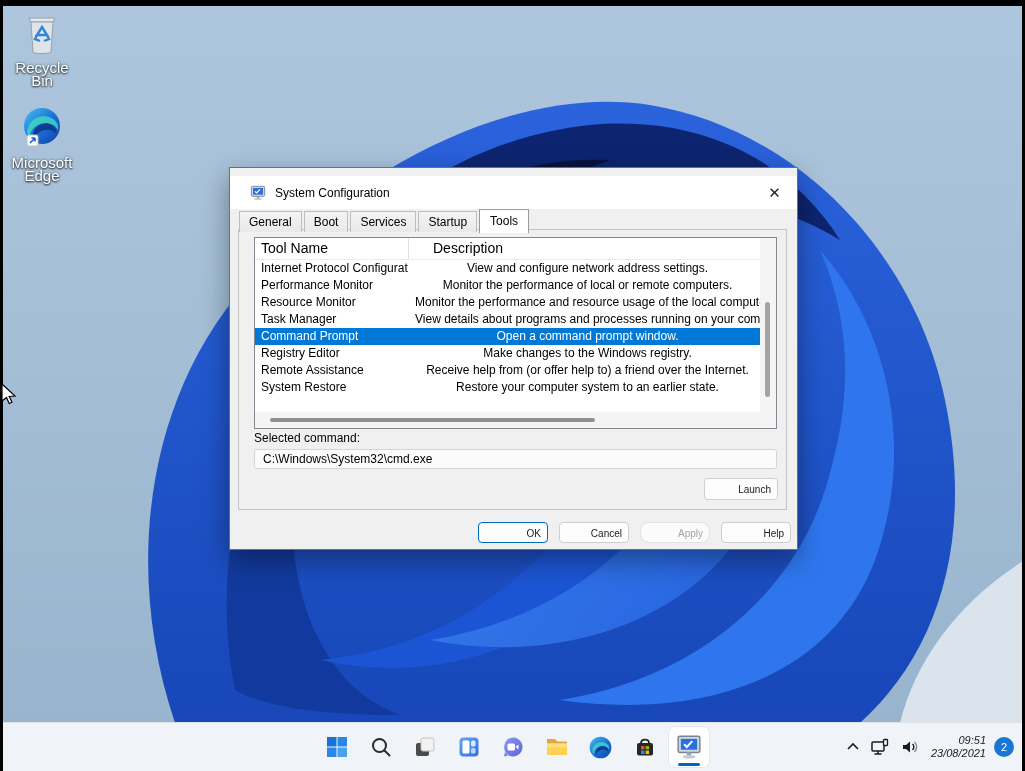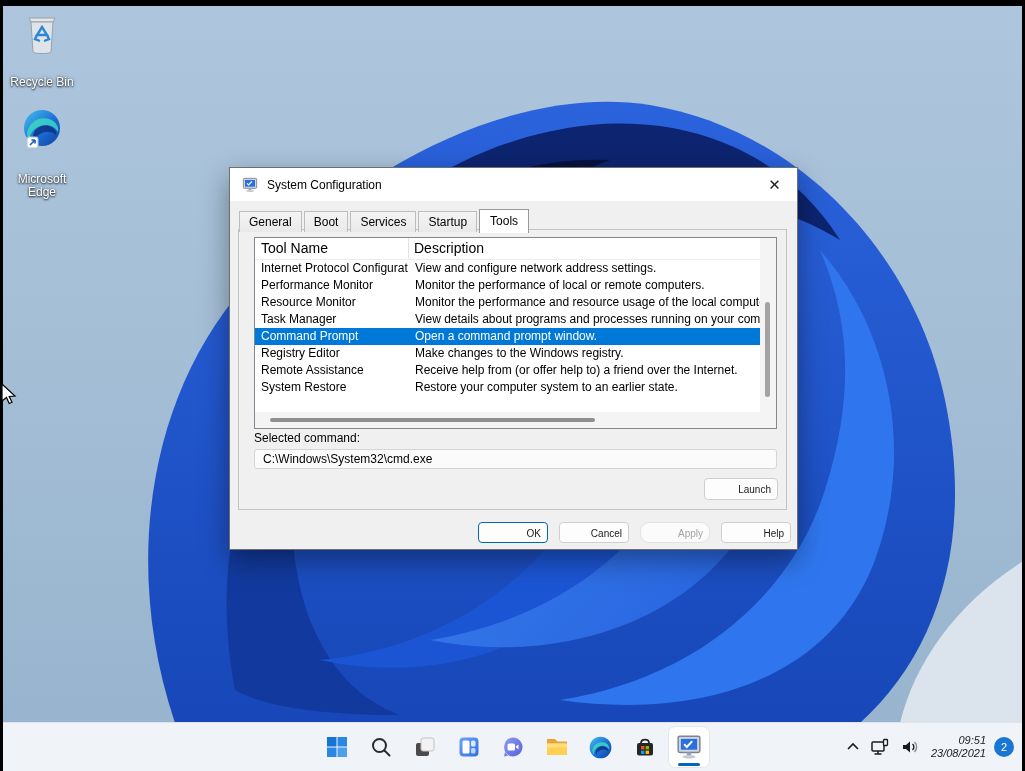--- a/index.html
+++ b/index.html
@@ -14,34 +14,34 @@
   .edge.left{top:0;left:0;bottom:0;width:3px;}
   .edge.right{top:0;right:0;bottom:0;width:3px;}
 
   .wallpaper{position:absolute;inset:0;z-index:0;}
 
   
   .desktop-icons{position:absolute;left:8px;top:10px;z-index:2;width:68px;}
   .dicon{width:68px;margin-bottom:18px;text-align:center;cursor:default;}
   .dicon .glyph{display:block;margin:0 auto;}
   .dicon .dlabel{
-    margin-top:16px;font-size:12px;line-height:13px;color:#fff;
+    margin-top:1px;font-size:15px;line-height:13px;color:#fff;
     text-shadow:0 1px 2px rgba(0,0,0,.85),0 0 3px rgba(0,0,0,.5);
   }
 
   
   .cursor{position:absolute;left:0px;top:383px;z-index:65;}
 
   
   .dialog{
     position:absolute;left:229px;top:167px;width:567px;height:381px;
     background:#f0f0f0;border:1px solid #6f6f6f;z-index:10;
     box-shadow:0 10px 26px rgba(0,0,0,.38);font-size:12px;color:#000;
   }
-  .titlebar{position:absolute;left:0;top:0;right:0;height:33px;background:#fff;display:flex;align-items:center;padding-left:12px;box-sizing:border-box;}
+  .titlebar{position:absolute;left:0;top:8px;right:0;height:33px;background:#fff;display:flex;align-items:center;padding-left:20px;box-sizing:border-box;}
   .titlebar .ticon{margin-right:9px;display:flex;}
   .titlebar .ttext{font-size:12px;color:#000;}
   .close-btn{position:absolute;right:0;top:0;width:45px;height:33px;display:flex;align-items:center;justify-content:center;font-size:15px;color:#222;cursor:default;}
 
   .tabs{position:absolute;left:9px;top:40px;display:flex;align-items:flex-end;z-index:4;}
   .tab{
     margin-top:2px;margin-right:2px;padding:3px 9px 3px 9px;font-size:12px;
     background:linear-gradient(#f4f4f4,#e9e9e9);
     border:1px solid #bdbdbd;border-bottom:none;position:relative;
   }
@@ -55,24 +55,24 @@
   }
 
   
   .listbox{
     position:absolute;left:24px;top:69px;width:523px;height:192px;
     background:#fff;border:1px solid #828790;box-sizing:border-box;overflow:hidden;
   }
   .list-main{position:absolute;left:0;top:0;right:16px;bottom:16px;overflow:hidden;}
   .lrow{display:flex;height:17px;line-height:17px;font-size:12px;white-space:nowrap;}
   .lrow .c-name{width:153px;padding-left:6px;box-sizing:border-box;overflow:hidden;flex:none;}
-  .lrow .c-desc{flex:1;padding-left:7px;overflow:hidden;}
+  .lrow .c-desc{flex:1;padding-left:7px;overflow:hidden;text-align:center;}
   .lheader{display:flex;height:21px;line-height:21px;font-size:14px;border-bottom:1px solid #ededed;}
   .lheader .c-name{width:153px;padding-left:6px;box-sizing:border-box;flex:none;}
-  .lheader .c-desc{flex:1;padding-left:5px;border-left:1px solid #e2e2e2;}
+  .lheader .c-desc{flex:1;padding-left:24px;border-left:1px solid #e2e2e2;}
   .lrow.selected{background:#0078d7;color:#fff;}
   .vscroll{position:absolute;top:0;bottom:16px;right:0;width:16px;background:#f4f4f4;}
   .vthumb{position:absolute;left:5px;width:5px;top:64px;height:95px;background:#a3a3a3;border-radius:3px;}
   .hscroll{position:absolute;left:0;right:16px;bottom:0;height:16px;background:#f4f4f4;}
   .hthumb{position:absolute;top:6px;height:4px;left:15px;width:325px;background:#8f8f8f;border-radius:2px;}
   .scorner{position:absolute;right:0;bottom:0;width:16px;height:16px;background:#f4f4f4;}
 
   .sel-label{position:absolute;left:24px;top:263px;font-size:12px;}
   .sel-field{
     position:absolute;left:24px;top:281px;width:523px;height:20px;box-sizing:border-box;

